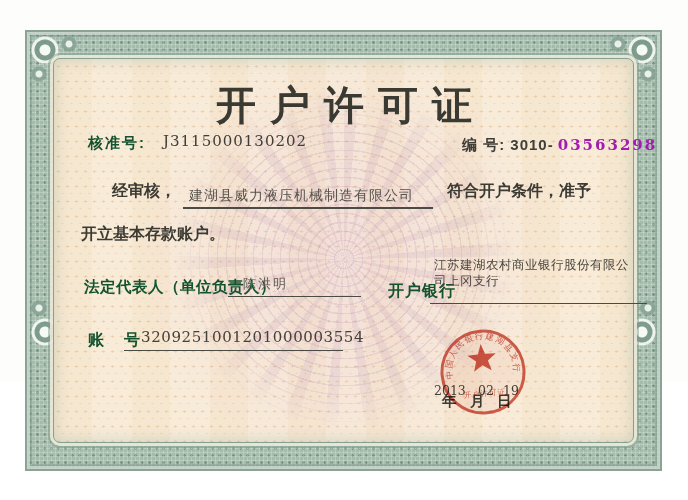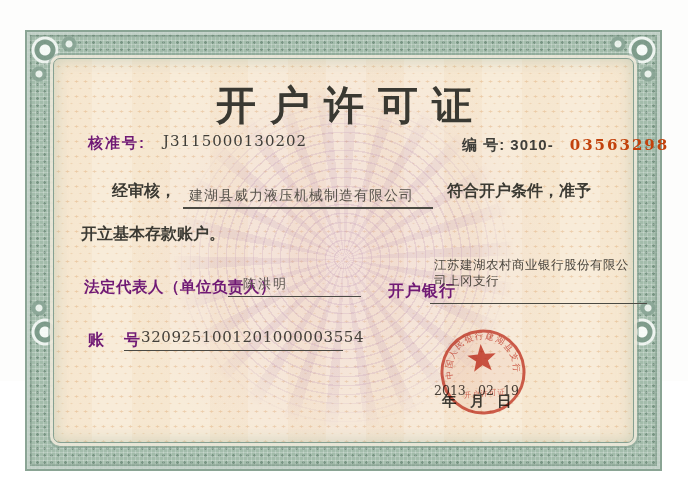--- a/index.html
+++ b/index.html
@@ -66,28 +66,28 @@
   .txt { position:absolute; z-index:5; white-space:nowrap; }
   .serif { font-family:"DejaVu Serif","Liberation Serif",serif; }
 
   .title {
     left:0; right:0; top:78px; text-align:center;
     font-family:"DejaVu Serif","Liberation Serif",serif;
     font-weight:700; font-size:40px; letter-spacing:14px; padding-left:14px;
     color:#3a3932;
   }
 
-  .lbl   { font-weight:700; color:#701a75; }
+  .lbl   { font-weight:700; color:#14532d; }
   .big   { font-weight:700; font-size:16px; color:#3b3a33; }
 
   .approval-label { left:88px;  top:134px; font-size:15px; letter-spacing:2px; }
   .approval-value { left:163px; top:132px; font-size:15px; letter-spacing:1px; color:#3e3d38; }
 
   .serial-row   { left:462px; top:136px; font-size:15px; font-weight:700; color:#3f3e39; letter-spacing:1px; }
-  .serial-value { font-family:"DejaVu Serif","Liberation Serif",serif; color:#c2410c; letter-spacing:2px; margin-left:16px; }
+  .serial-value { font-family:"DejaVu Serif","Liberation Serif",serif; color:#a21caf; letter-spacing:2px; margin-left:4px; }
 
   .body-prefix { left:112px; top:181px; }
   .company-box {
     left:183px; top:186px; width:250px; height:23px;
     border-bottom:2px solid #4b4a43;
   }
   .company-box span {
     font-family:"DejaVu Serif","Liberation Serif",serif;
     font-size:14px; color:#57534b; letter-spacing:1px; padding-left:6px;
   }

